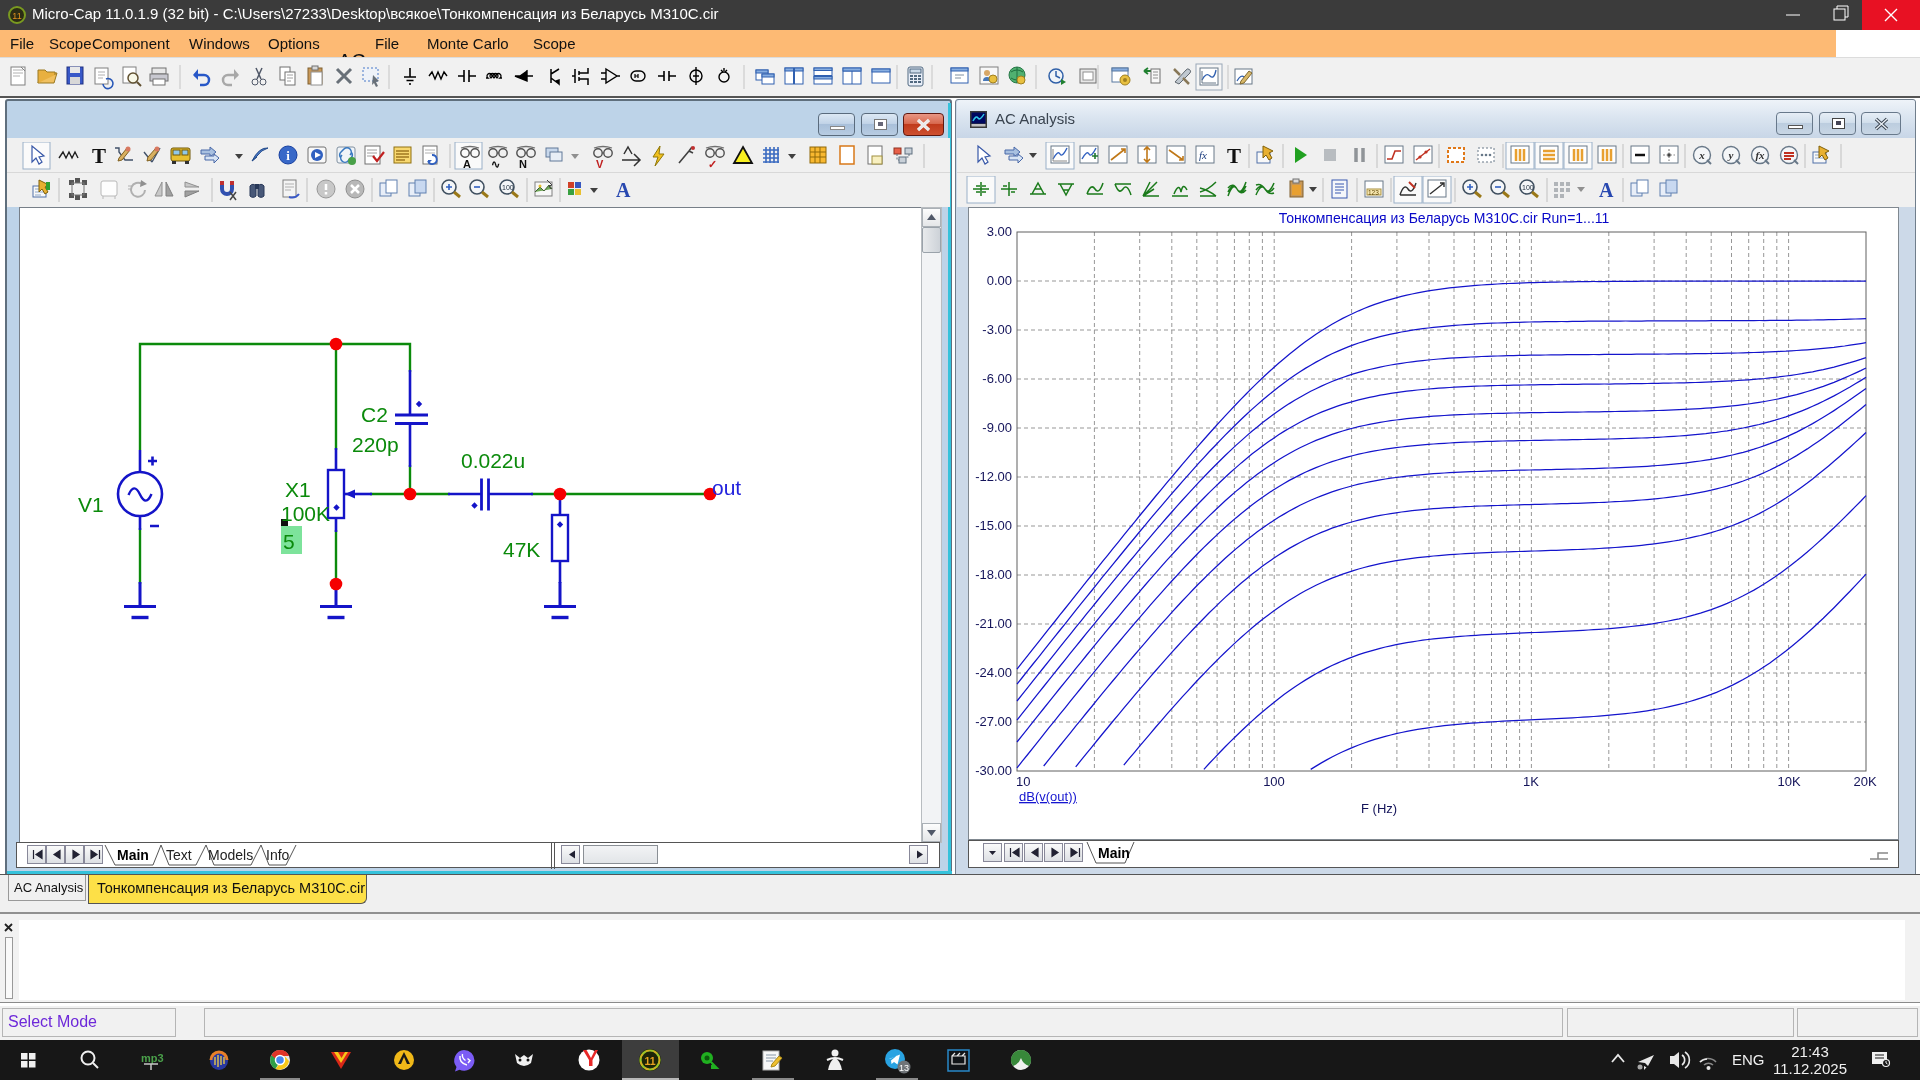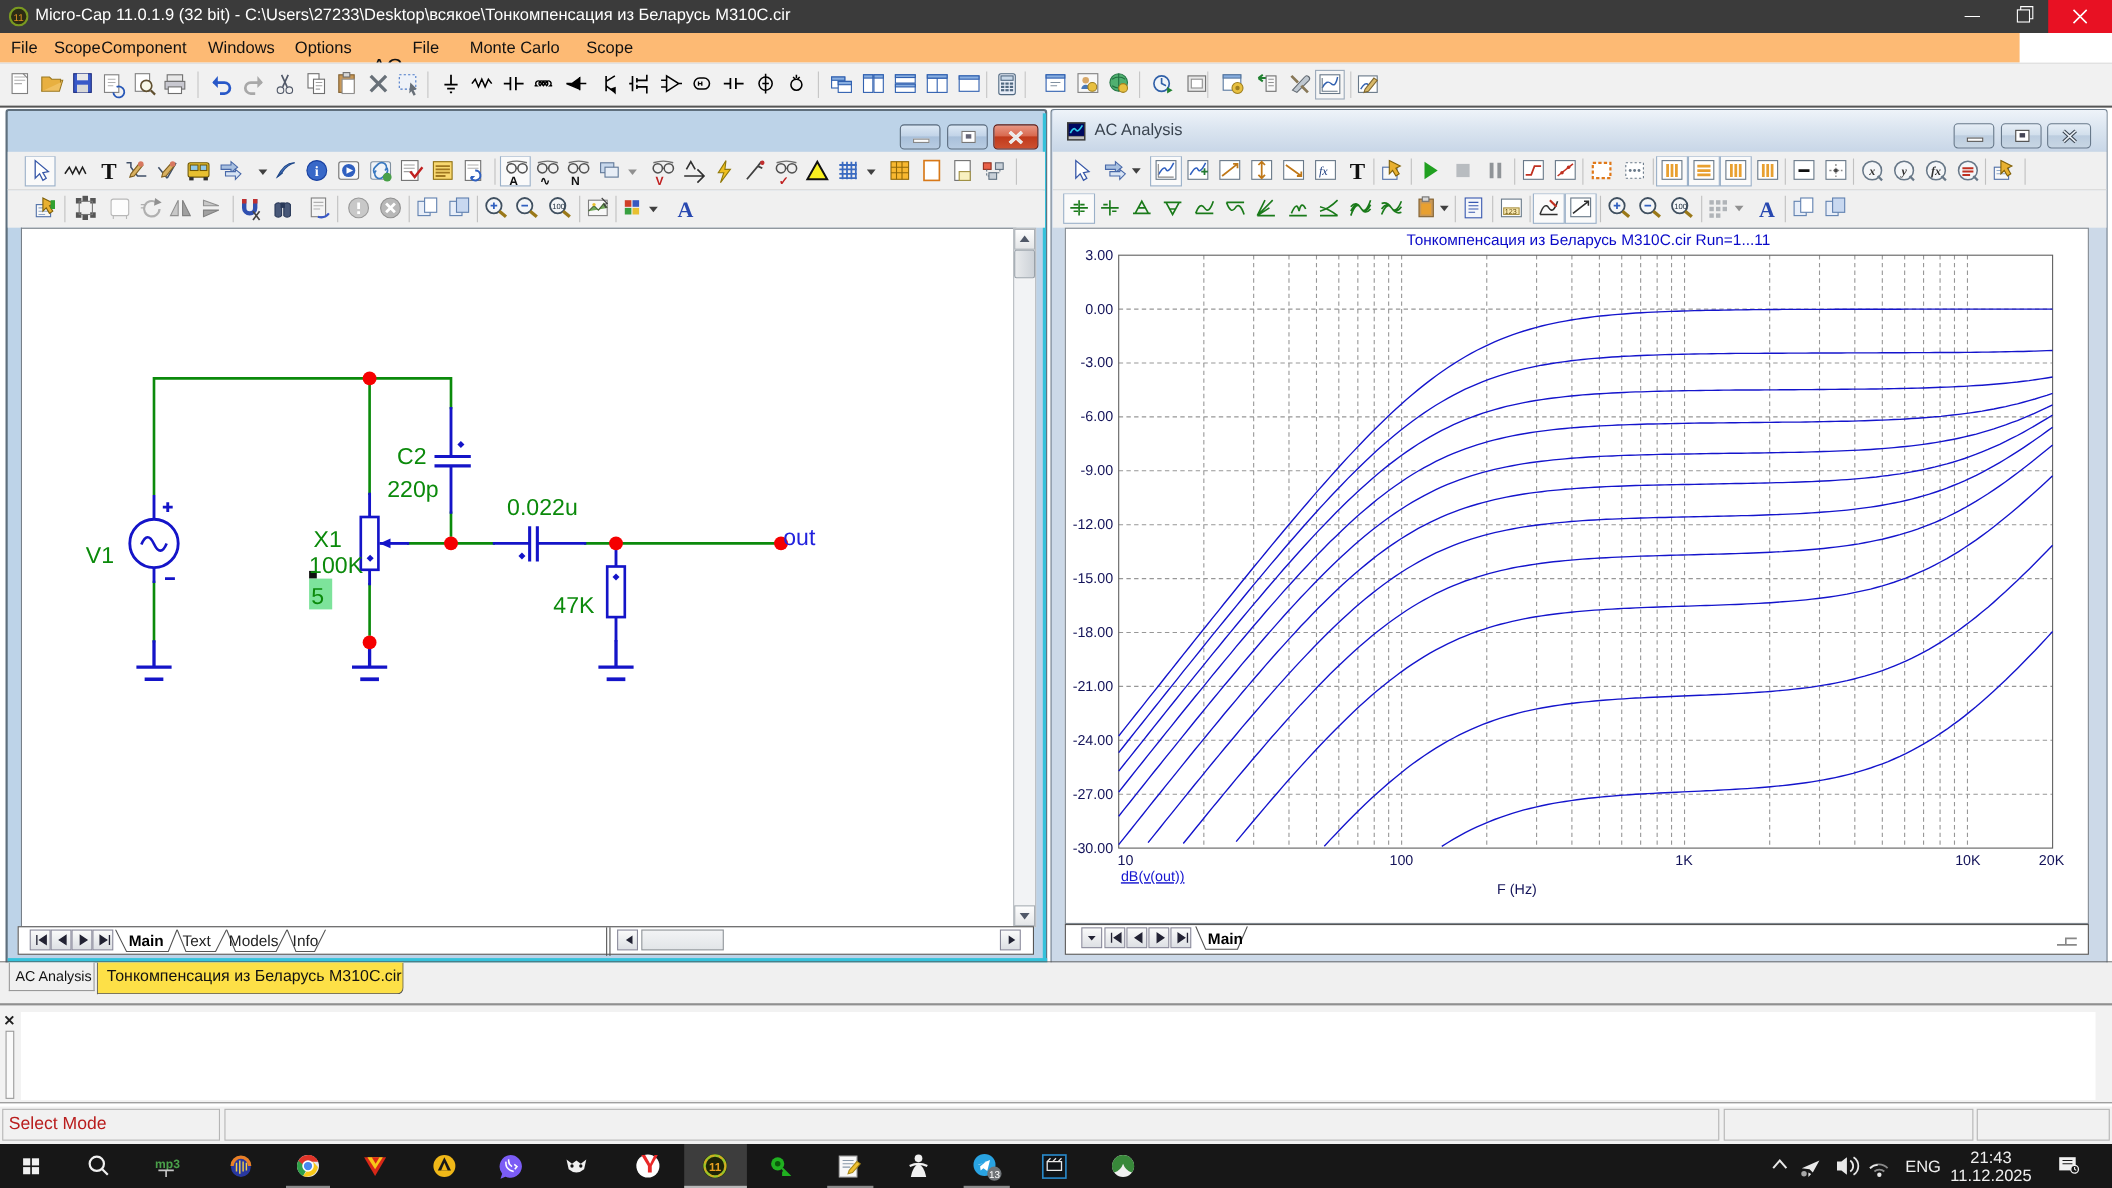--- a/index.html
+++ b/index.html
@@ -1044,21 +1044,21 @@
     <div class="abs" style="left:88px;top:0;width:279px;height:29px;background:#fde047;border:1px solid #555;border-top:none;border-radius:0 0 6px 0;font-size:14.5px;color:#111;padding:5px 0 0 8px;white-space:nowrap">Тонкомпенсация из Беларусь M310C.cir</div>
   </div>
 <div class="abs" style="left:0;top:912px;width:1920px;height:91px;background:#f2f2f2;border-top:2px solid #909090;border-bottom:1px solid #8a8a8a">
 <svg class="abs" style="left:4px;top:9px" width="10" height="10">
       <path d="M1 1 L8 8 M8 1 L1 8" stroke="#222" stroke-width="1.8"></path>
     </svg>
 <div class="abs" style="left:5px;top:23px;width:8px;height:62px;background:#fafafa;border:1px solid #999"></div>
 <div class="abs" style="left:19px;top:6px;width:1886px;height:80px;background:#fff"></div>
 </div>
 <div class="abs" style="left:0;top:1006px;width:1920px;height:34px;background:#f1f1f1">
-<div class="abs" style="left:2px;top:2px;width:198px;height:29px;border:1px solid #b5b5b5;font-size:16px;color:#b91c1c;padding:4px 0 0 5px">Select Mode</div>
+<div class="abs" style="left:2px;top:2px;width:174px;height:29px;border:1px solid #b5b5b5;font-size:16px;color:#6d28d9;padding:4px 0 0 5px">Select Mode</div>
 <div class="abs" style="left:204px;top:2px;width:1359px;height:29px;border:1px solid #b5b5b5"></div>
 <div class="abs" style="left:1567px;top:2px;width:227px;height:29px;border:1px solid #b5b5b5"></div>
 <div class="abs" style="left:1797px;top:2px;width:121px;height:29px;border:1px solid #b5b5b5"></div>
 </div>
 <div class="abs" style="left:0;top:1040px;width:1920px;height:40px;background:#171717">
     <div class="abs" style="left:622px;top:0;width:57px;height:40px;background:#3d3d3d"></div>
     <div class="abs" style="left:260px;top:38px;width:40px;height:2px;background:#8a8a8a"></div>
     <div class="abs" style="left:622px;top:38px;width:57px;height:2px;background:#b8b8b8"></div>
     <div class="abs" style="left:752px;top:38px;width:42px;height:2px;background:#8a8a8a"></div>
     <div class="abs" style="left:876px;top:38px;width:42px;height:2px;background:#8a8a8a"></div>

